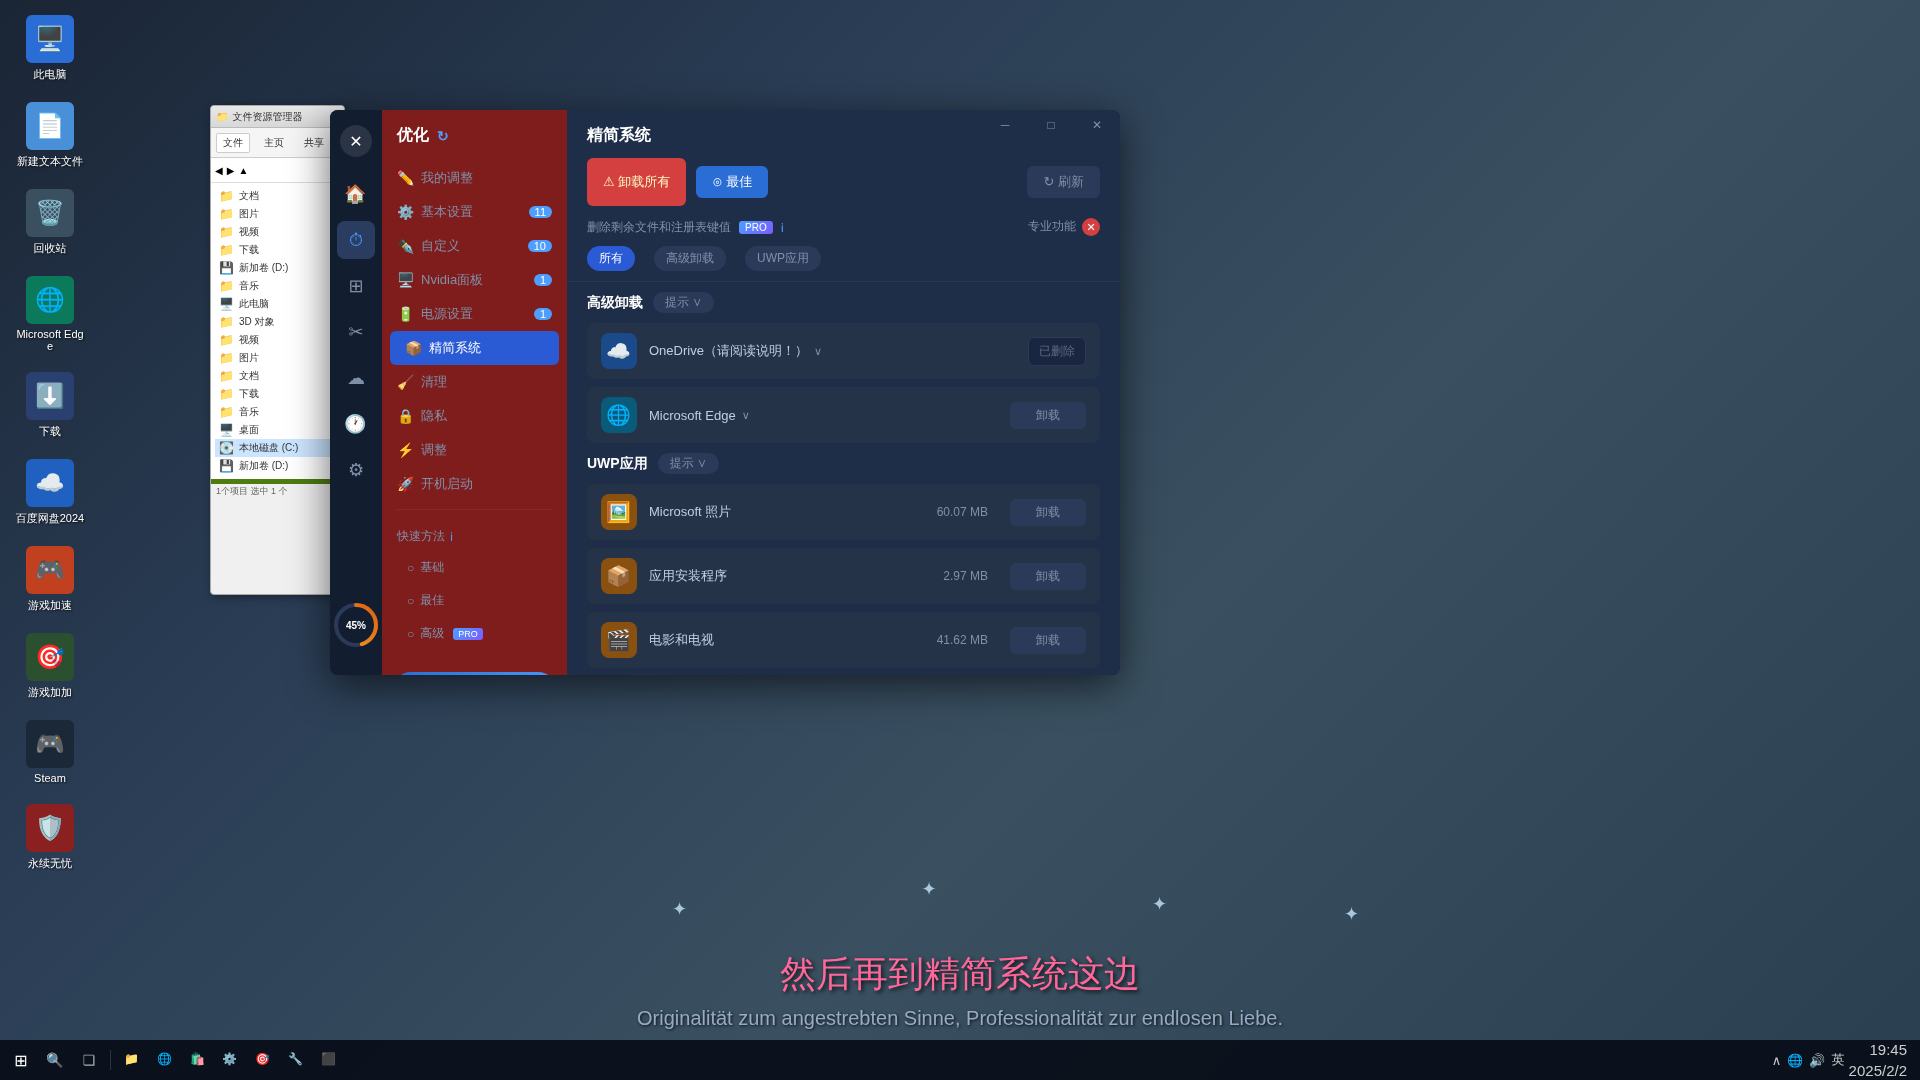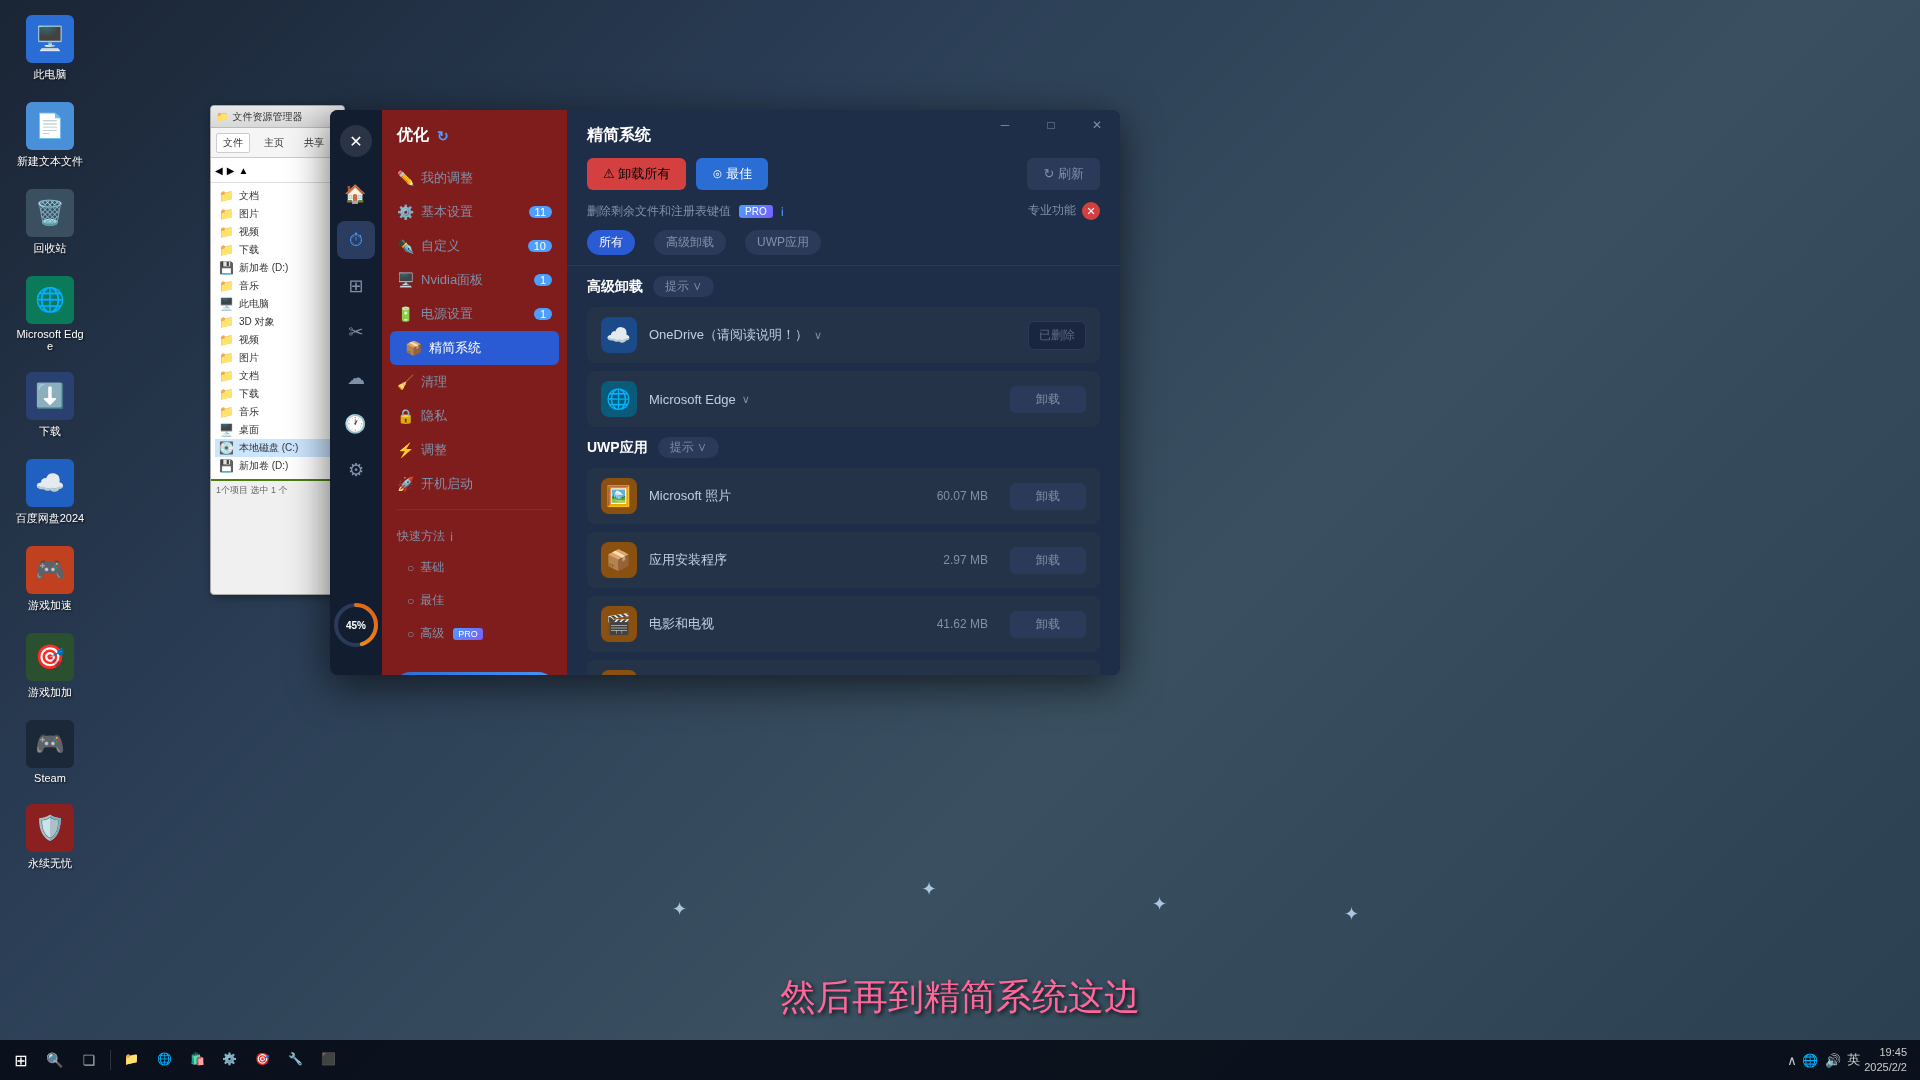--- a/index.html
+++ b/index.html
@@ -127,21 +127,21 @@
     .file-item .file-icon { font-size: 12px; }
     .file-item.selected { background: #cce5ff; }
     .file-status {
       background: #f0f0f0;
       height: 20px;
       display: flex;
       align-items: center;
       padding: 0 5px;
       font-size: 9px;
       color: #666;
-      border-top: 2px solid #4d7c0f;
+      border-top: 5px solid #4d7c0f;
     }
 
     
     .opt-window {
       position: absolute;
       left: 330px;
       top: 110px;
       width: 790px;
       height: 565px;
       background: #1a2540;
@@ -328,24 +328,24 @@
       margin-bottom: 12px;
     }
     .action-btns {
       display: flex;
       gap: 10px;
       margin-bottom: 12px;
       align-items: center;
     }
     .btn-uninstall-all {
       background: #d44040;
-      color: #000000;
+      color: #fef9c3;
       border: none;
       border-radius: 6px;
-      padding: 7px 16px;
+      padding: 15px 16px;
       font-size: 13px;
       cursor: pointer;
       display: flex;
       align-items: center;
       gap: 6px;
     }
     .btn-best {
       background: #2a6dd4;
       color: #fff;
       border: none;
@@ -565,21 +565,21 @@
       margin-left: auto;
       display: flex;
       align-items: center;
       gap: 4px;
       padding-right: 8px;
       font-size: 11px;
       color: #ccc;
     }
     .tray-icons { display: flex; align-items: center; gap: 6px; }
     .tray-icon { font-size: 13px; color: #ccc; cursor: pointer; }
-    .tray-time { text-align: right; font-size: 11px; line-height: 1.4; }
+    .tray-time { text-align: right; font-size: 15px; line-height: 1.4; }
 
     
     .subtitle-overlay {
       position: absolute;
       bottom: 50px;
       left: 0;
       right: 0;
       text-align: center;
       pointer-events: none;
     }
@@ -977,20 +977,21 @@
     </div>
   </div>
 
   <div class="subtitle-overlay">
 
     <span class="sparkle" style="left:35%;bottom:110px;">✦</span>
     <span class="sparkle" style="left:48%;bottom:130px;">✦</span>
     <span class="sparkle" style="left:60%;bottom:115px;">✦</span>
     <span class="sparkle" style="left:70%;bottom:105px;">✦</span>
     <div class="subtitle-cn">然后再到精简系统这边</div>
+    <div class="subtitle-de">Originalität zum angestrebten Sinne, Professionalität zur endlosen Liebe.</div>
   </div>
 
   <div class="taskbar">
     <div class="taskbar-start">⊞</div>
     <div class="taskbar-btn">🔍</div>
     <div class="taskbar-btn">❏</div>
     <div class="taskbar-sep"></div>
     <div class="taskbar-app">
         <span>📁</span>
       </div>

